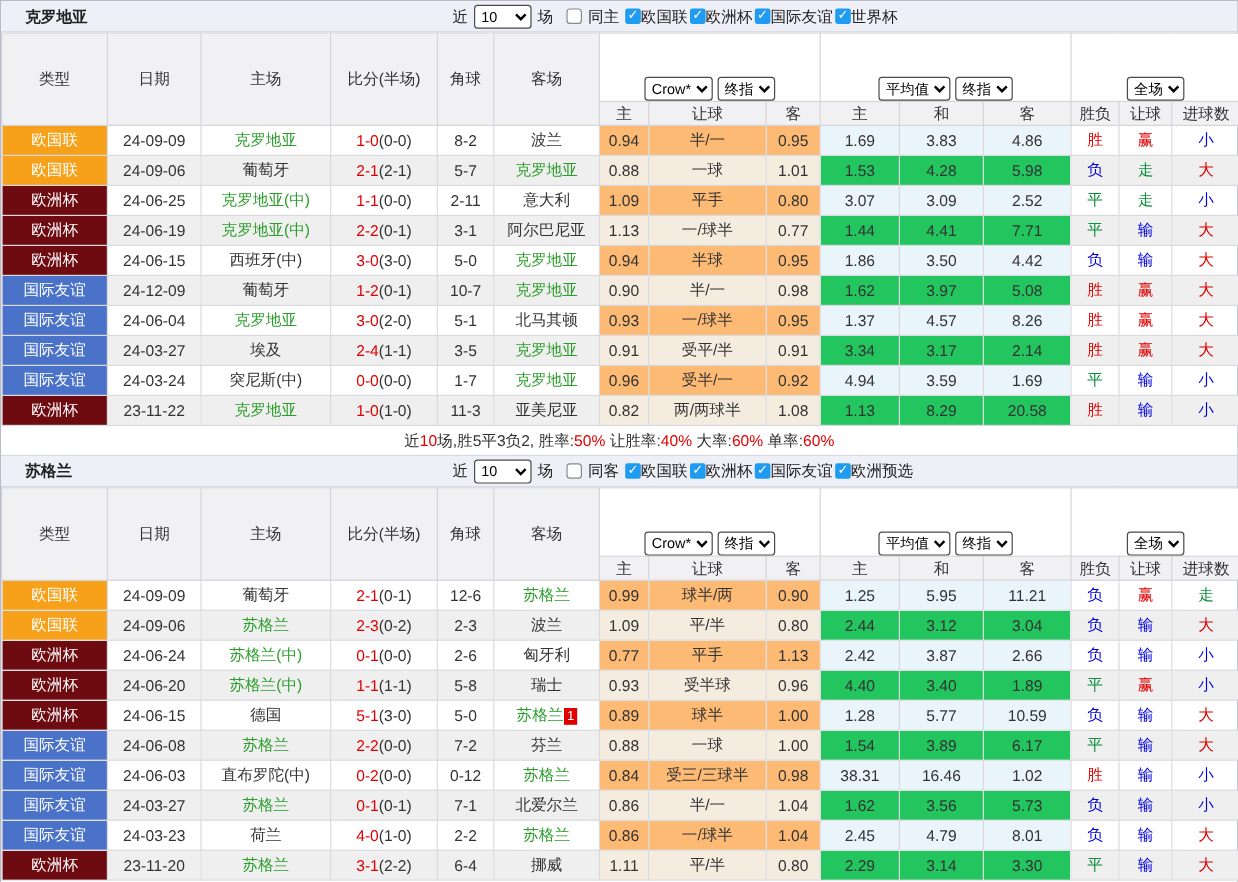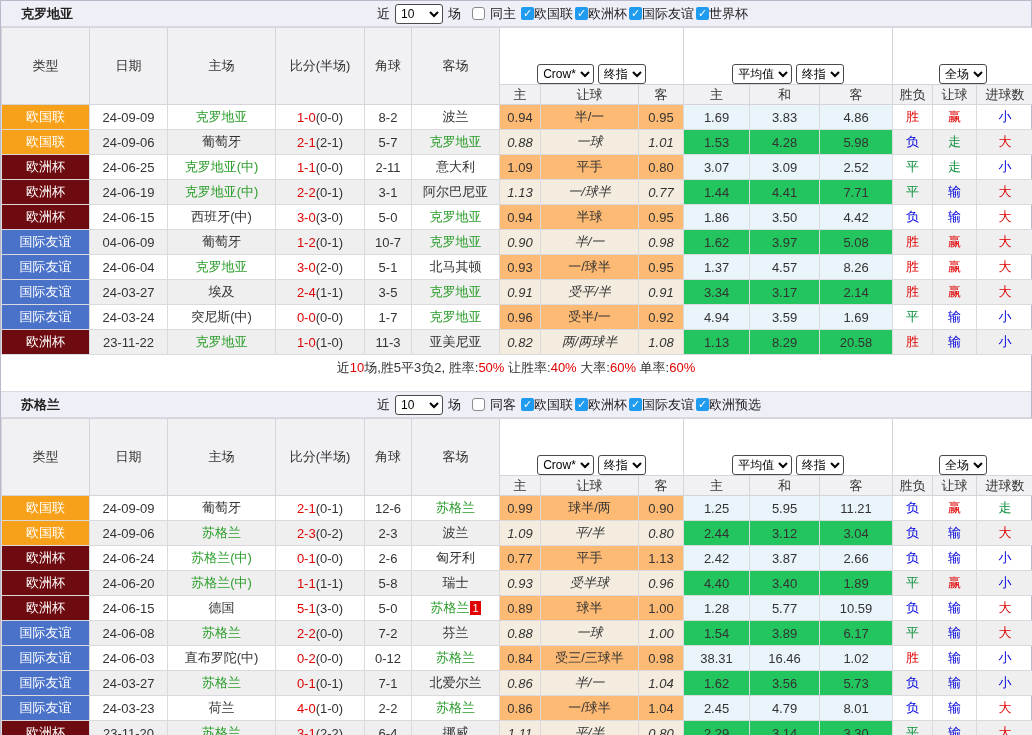--- a/index.html
+++ b/index.html
@@ -28,30 +28,30 @@
 
   
   table.stats-table { width:100%; border-collapse:collapse; table-layout:fixed; }
   .stats-table th { font-weight:normal; font-size:13px; color:#333; border:1px solid #d4d4da; background:#f1f1f3; padding:0; }
   .h1 .th-drop { background:#fff; height:22px; }
   .h2 th { height:20px; }
   .stats-table td { border:1px solid #dadade; text-align:center; font-size:13px; color:#333; height:25px; padding:0; overflow:hidden; white-space:nowrap; }
   tr.alt td { background:#efefef; }
   td.c-type { color:#fff; font-size:13px; }
   td.c-cream { background:#fdba74; }
-  tr.alt td.c-cream { background:#f3ecdf;font-style:italic; }
+  tr.alt td.c-cream { background:#f3ecdf; }
   td.c-blue { background:#eaf4fb; }
   tr.alt td.c-blue { background:#22c55e; }
   .team-hl { color:#2a9d2a; }
   .score-ft { color:#e00000; }
   .score-ht { color:#333; }
   .red-badge { background:#e00000; color:#fff; font-size:11px; line-height:14px; padding:0 2px; margin-left:1px; display:inline-block; }
 
   
-  .summary { height:37px; line-height:25px; text-align:center; font-size:13px; color:#333; border-bottom:1px solid #d9d9e2; background:#fff; white-space:pre; }
+  .summary { height:25px; line-height:25px; text-align:center; font-size:13px; color:#333; border-bottom:1px solid #d9d9e2; background:#fff; white-space:pre; }
   .summary .red { color:#e00000; }
 </style>
 </head>
 <body>
 
 <div class="page">
   <div id="sections-host">
   <section class="team-section">
     <div class="section-bar">
       <span class="team-name">克罗地亚</span>
@@ -207,21 +207,21 @@
               <td class="c-cream">0.95</td>
               <td class="c-blue">1.86</td>
               <td class="c-blue">3.50</td>
               <td class="c-blue">4.42</td>
               <td class="c-res" style="color: rgb(0, 0, 221);">负</td>
               <td class="c-res" style="color: rgb(0, 0, 221);">输</td>
               <td class="c-res" style="color: rgb(224, 0, 0);">大</td>
             </tr>
             <tr class="alt">
               <td class="c-type" style="background: rgb(74, 114, 200);">国际友谊</td>
-              <td class="c-date">04-06-09</td>
+              <td class="c-date">24-12-09</td>
               <td class="c-team"><span>葡萄牙</span></td>
               <td class="c-score"><span class="score-ft">1-2</span><span class="score-ht">(0-1)</span></td>
               <td class="c-corner">10-7</td>
               <td class="c-team"><span class="team-hl">克罗地亚</span></td>
               <td class="c-cream">0.90</td>
               <td class="c-cream">半/一</td>
               <td class="c-cream">0.98</td>
               <td class="c-blue">1.62</td>
               <td class="c-blue">3.97</td>
               <td class="c-blue">5.08</td>

